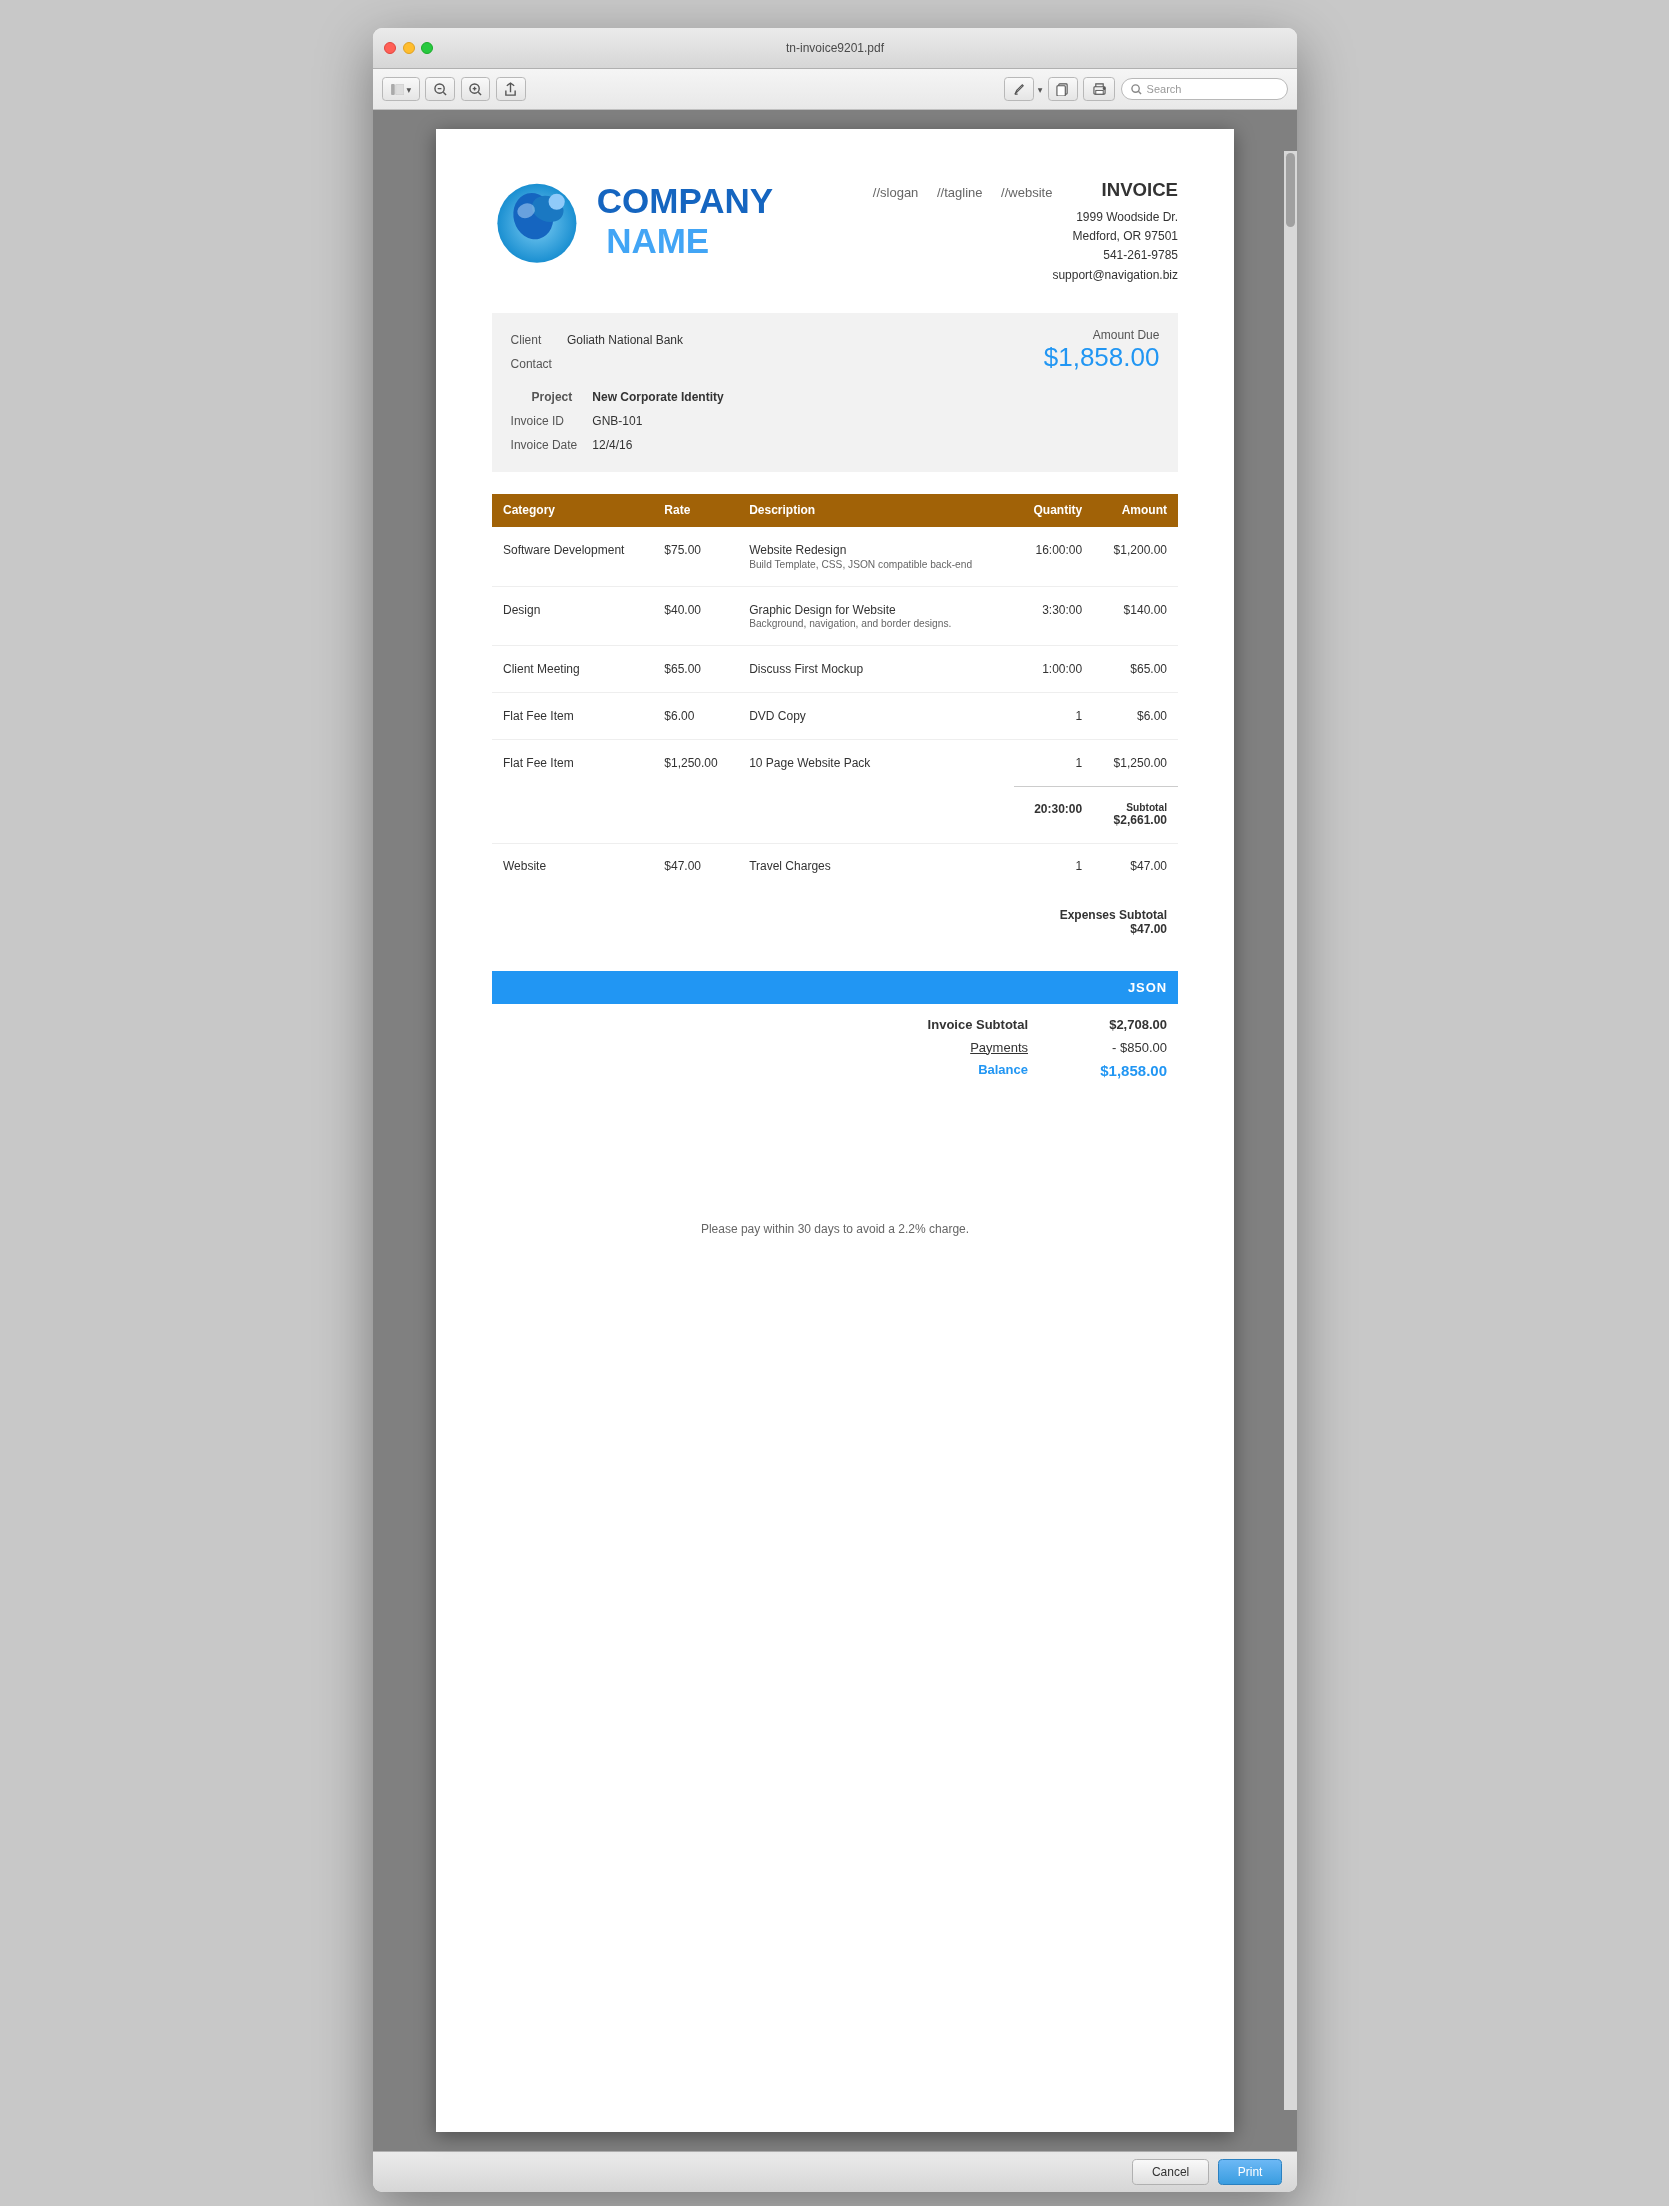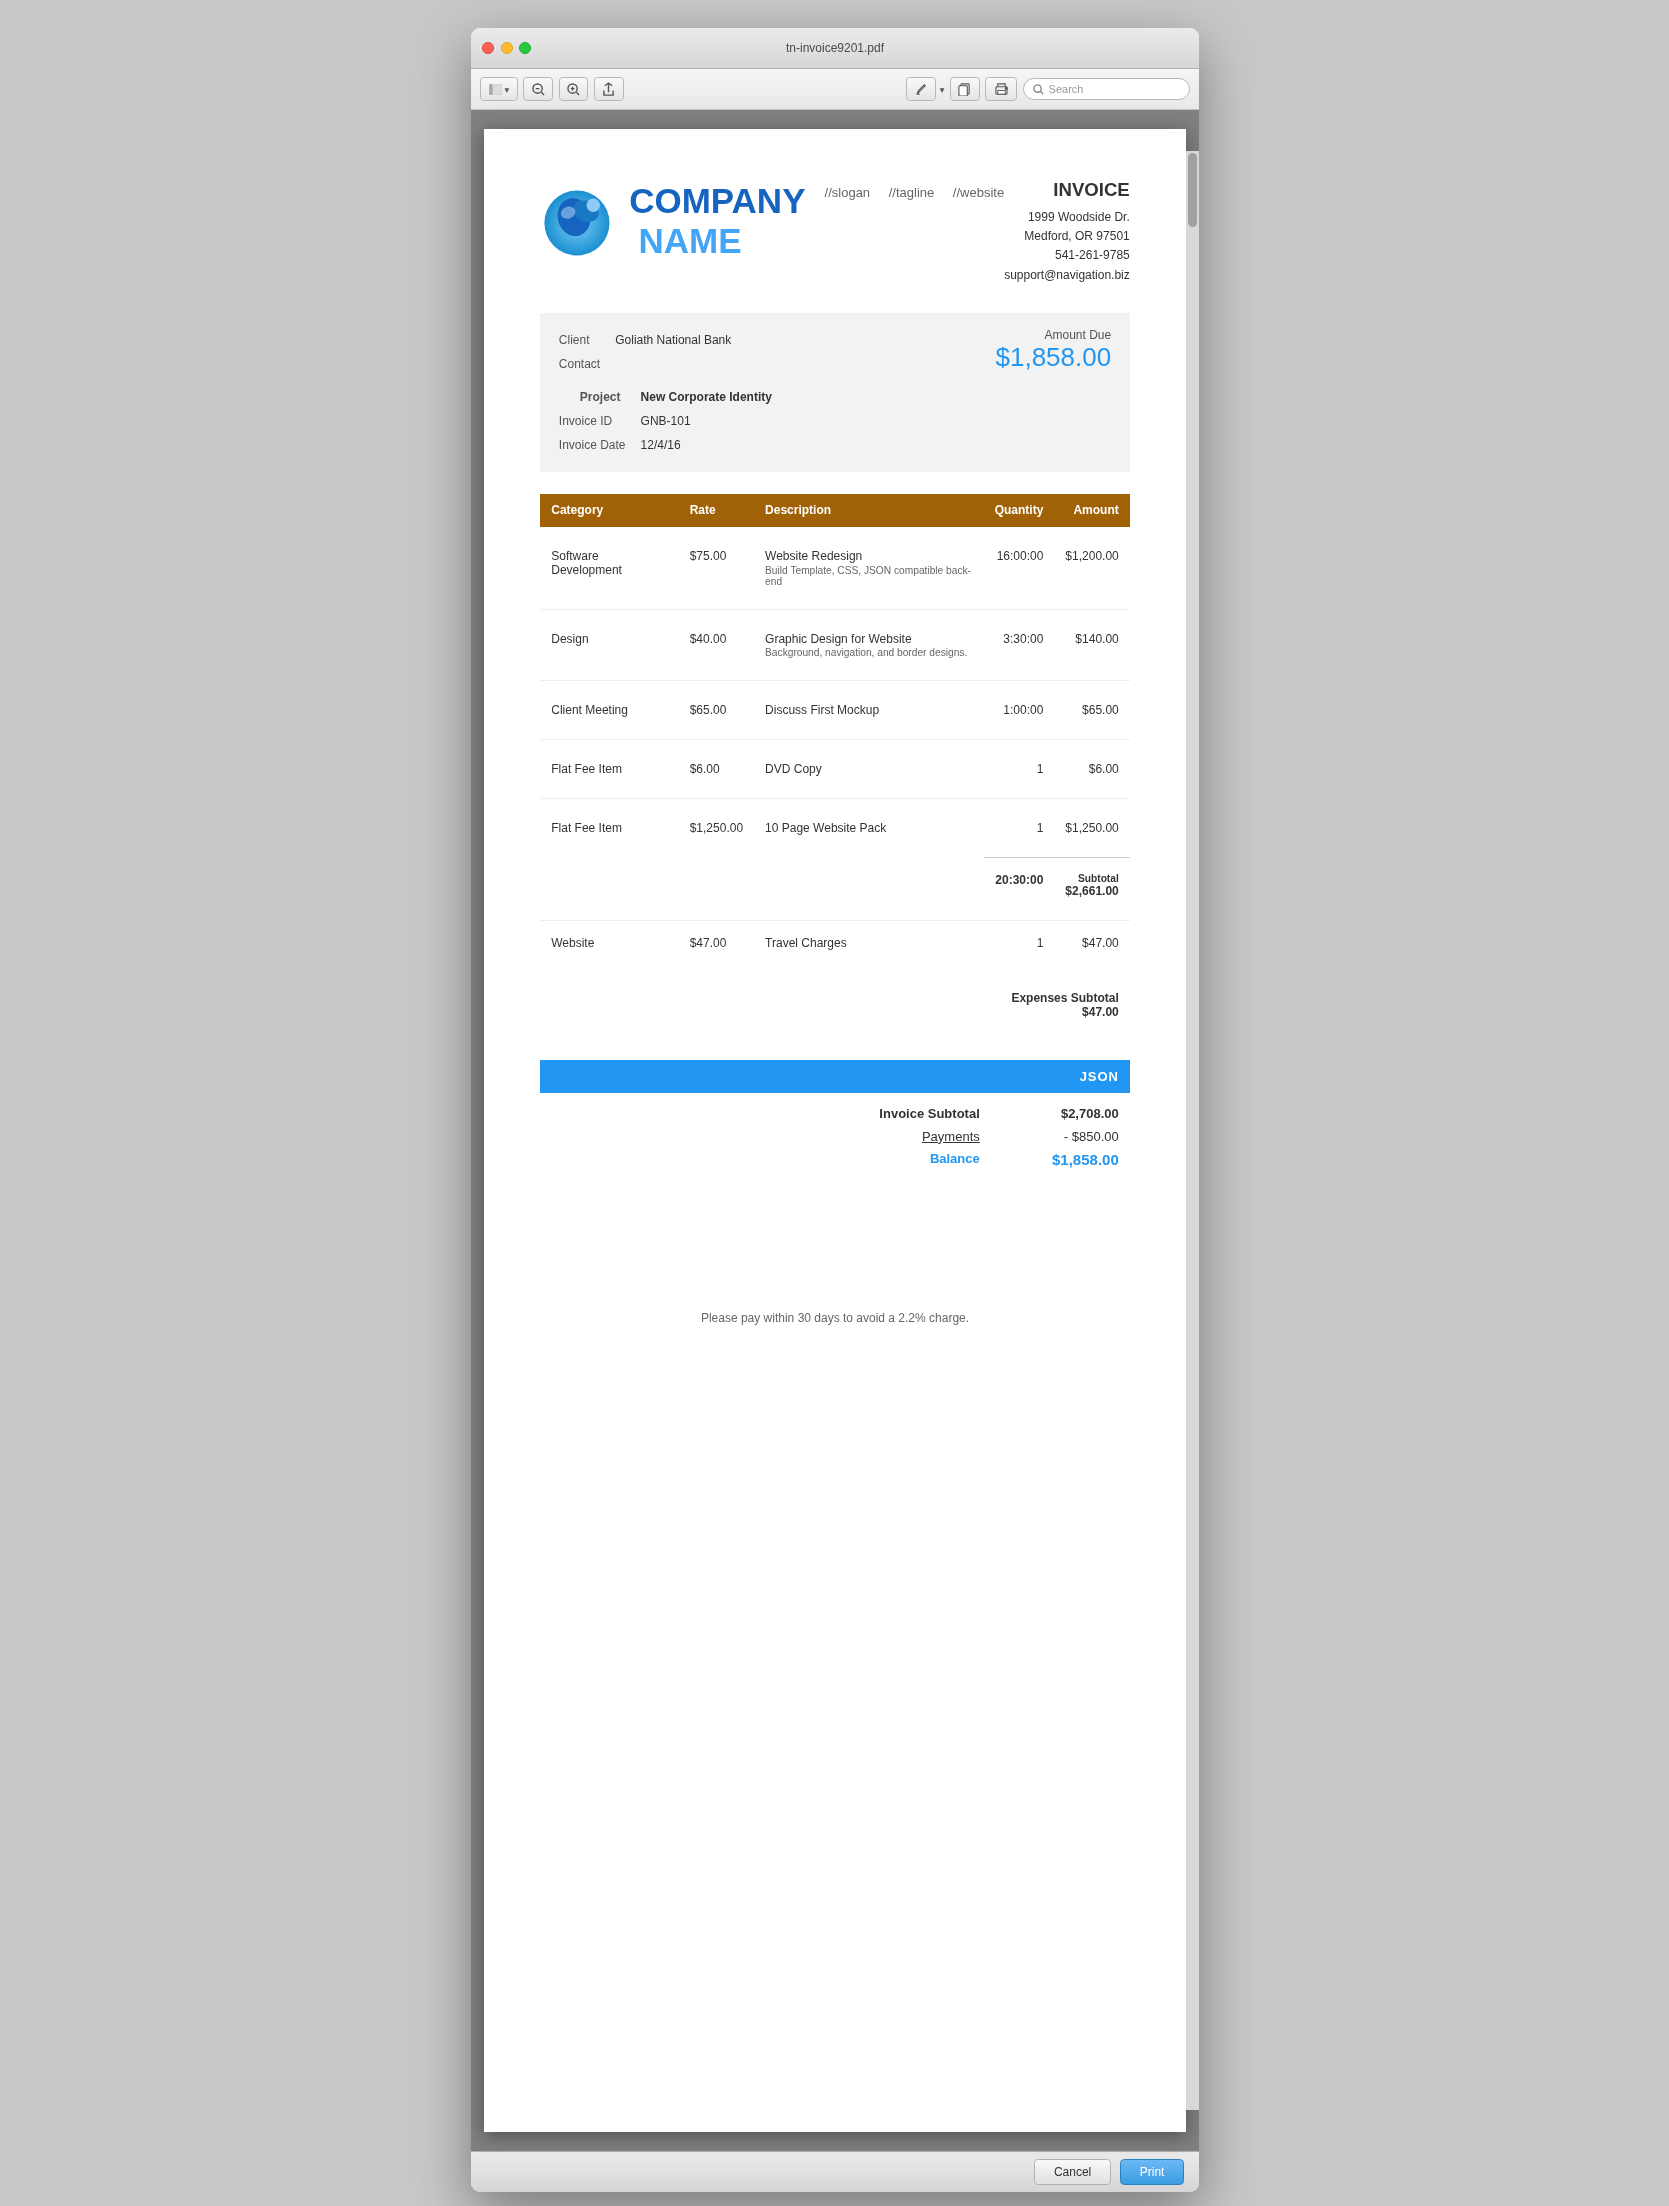--- a/index.html
+++ b/index.html
@@ -9,21 +9,21 @@
       font-size: 12px;
       display: flex;
       flex-direction: column;
       align-items: center;
       min-height: 2207px;
       width: 1670px;
     }
 
     
     .window {
-      width: 728px;
+      width: 924px;
       margin: 0 auto;
       background: #f0f0f0;
       border-radius: 9.3px;
       box-shadow: 0 18.6px 56px rgba(0,0,0,0.4);
       overflow: hidden;
       margin-top: 28px;
     }
 
     .titlebar {
       background: linear-gradient(to bottom, #ebebeb, #d6d6d6);
@@ -235,21 +235,21 @@
       text-align: left;
       font-size: 12px;
       font-weight: 600;
     }
 
     .invoice-table thead th.right {
       text-align: right;
     }
 
     .invoice-table tbody tr td {
-      padding: 22px 11px;
+      padding: 16px 11px;
       font-size: 12px;
       color: #333;
       vertical-align: top;
     }
 
     .sub-desc {
       font-size: 10.2px;
       color: #666;
       display: block;
       margin-top: 1.9px;

